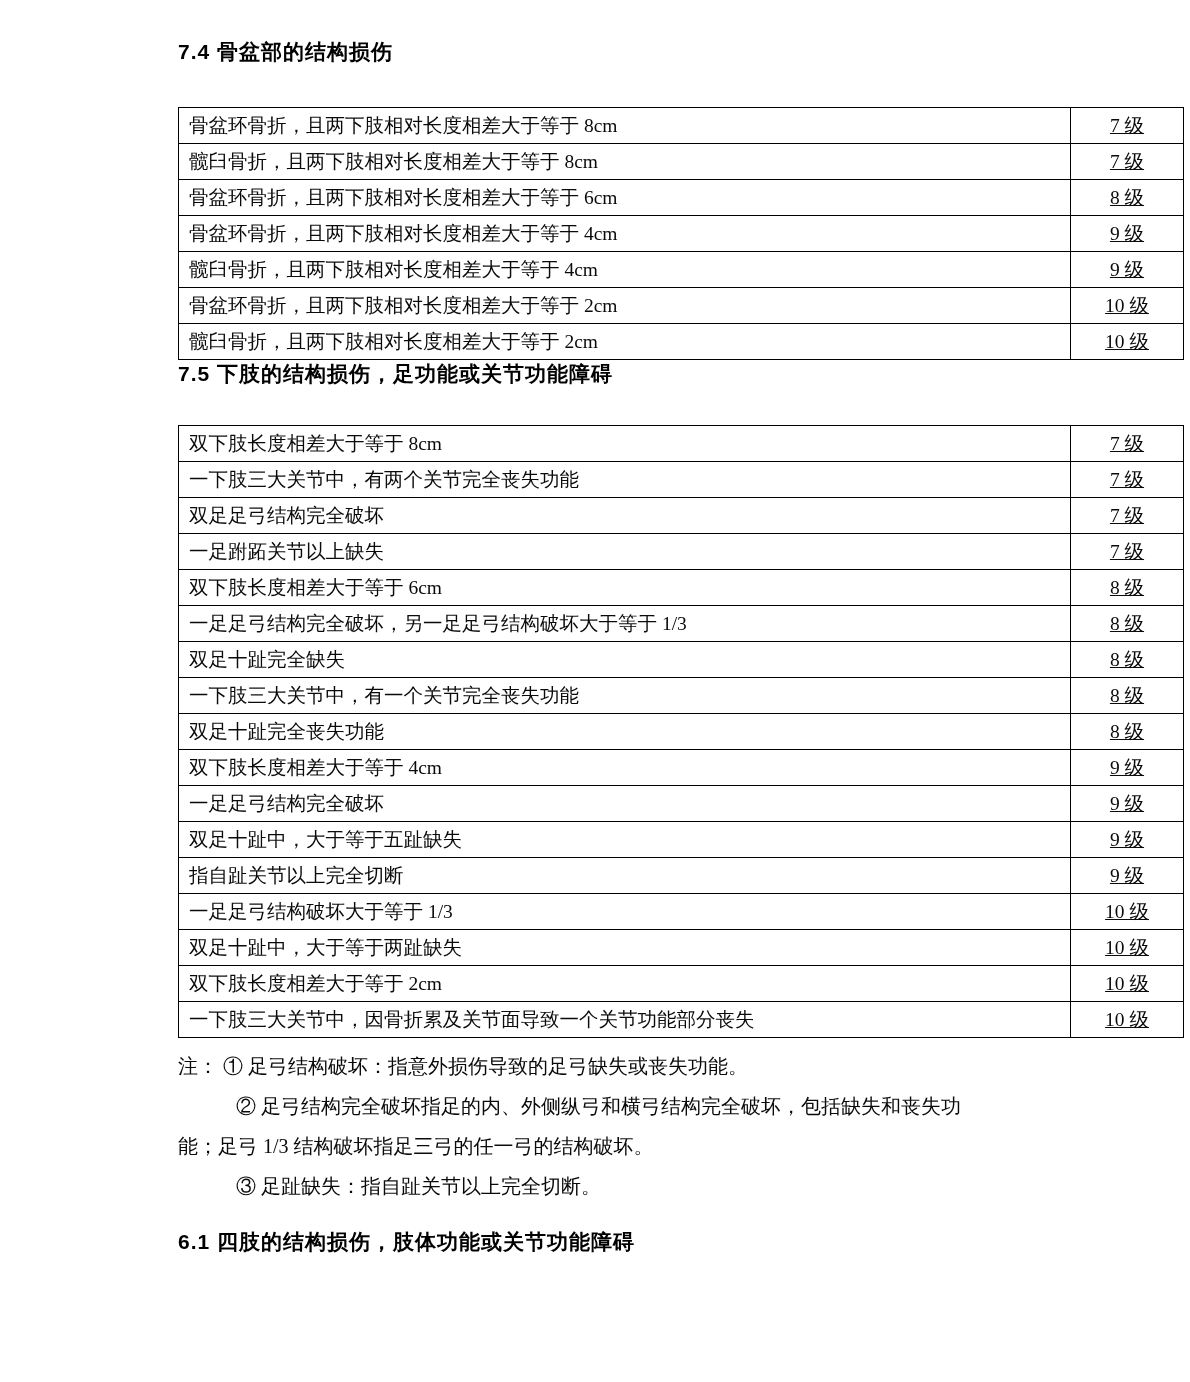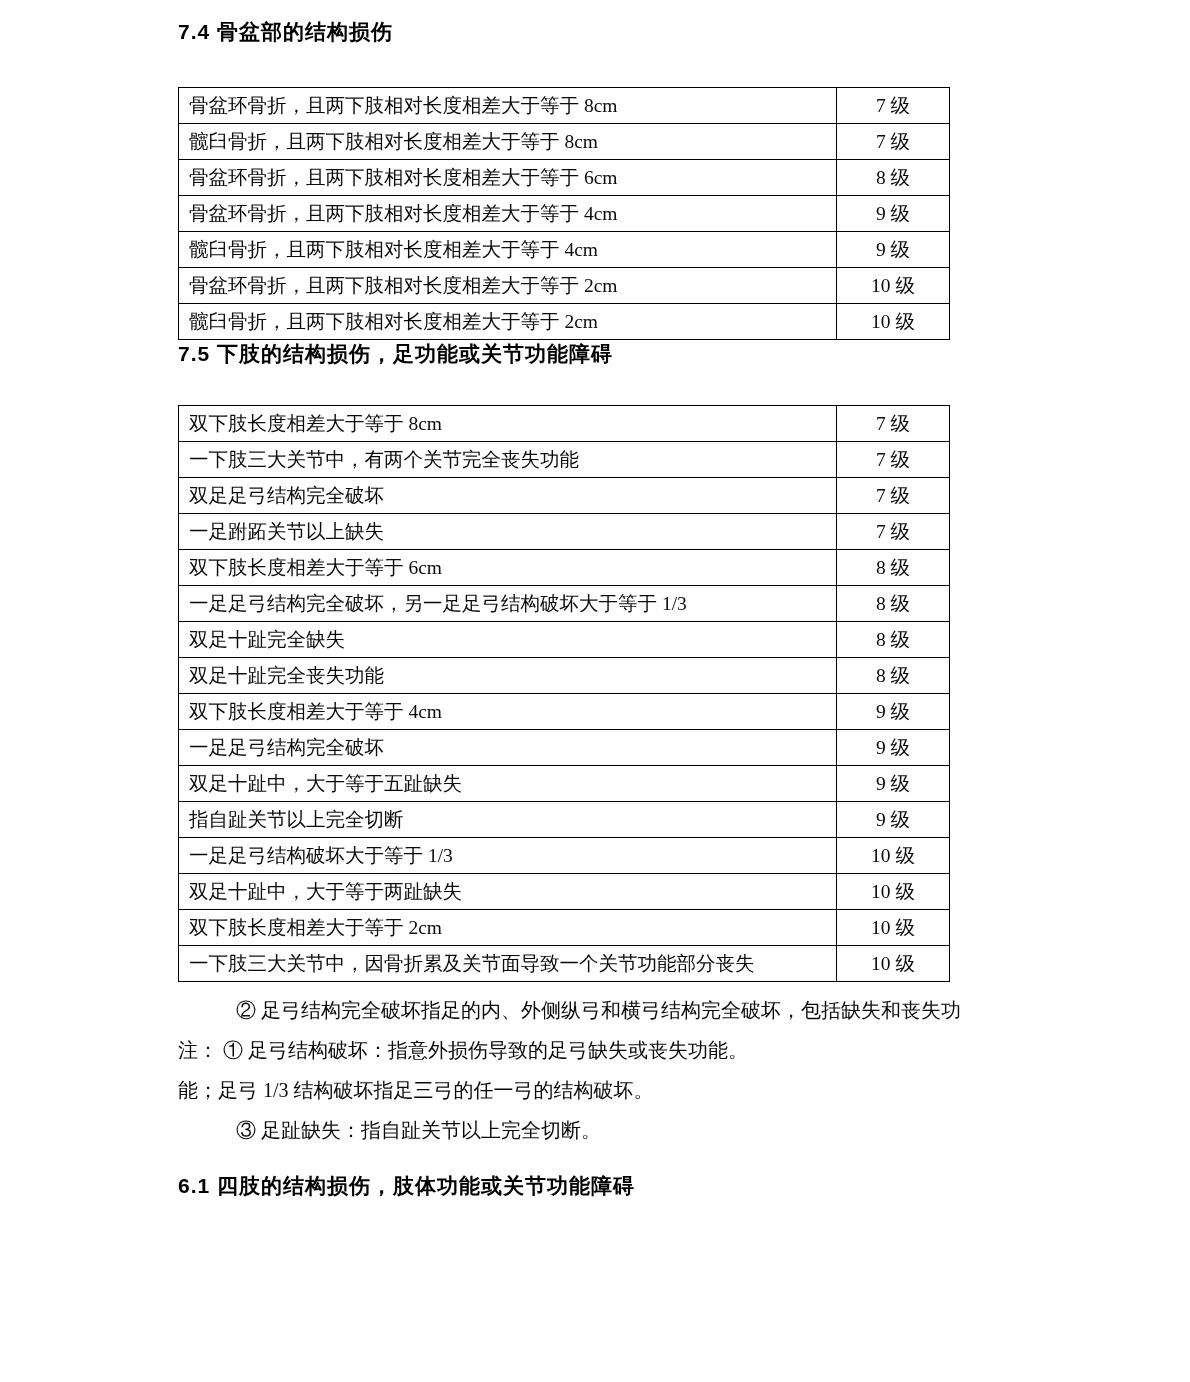--- a/index.html
+++ b/index.html
@@ -20,39 +20,39 @@
   }
   .content { width: 840px; }
   .section-heading {
     font-family: "Liberation Sans", "DejaVu Sans", sans-serif;
     font-weight: bold;
     font-size: 21px;
     letter-spacing: 1px;
     color: #000000;
     white-space: nowrap;
   }
-  .heading-74 { margin-bottom: 41px; }
+  .heading-74 { margin-bottom: 41px; margin-top: 20px; }
   .heading-75 { margin-bottom: 37px; }
   .heading-76 { margin-top: 22px; }
   table.grading-table {
     border-collapse: collapse;
-    width: 772px;
+    width: 1006px;
     table-layout: fixed;
   }
   table.grading-table td {
     border: 1px solid #000000;
     height: 36px;
     font-size: 19.5px;
     color: #0a0a0a;
     vertical-align: middle;
     overflow: hidden;
     white-space: nowrap;
   }
   table.grading-table td.desc { padding-left: 10px; }
-  table.grading-table td.grade { width: 113px; text-align: center; }
+  table.grading-table td.grade { width: 113px; text-align: center; text-decoration: underline; }
   .notes { margin-top: 8px; width: 840px; }
   .note-line {
     font-size: 20px;
     line-height: 40px;
     color: #0a0a0a;
     white-space: pre;
   }
   .note-indent { padding-left: 58px; }
 </style>
 </head>
@@ -122,20 +122,24 @@
           </tr>
           <tr>
             <td class="desc">一足足弓结构完全破坏，另一足足弓结构破坏大于等于 1/3</td>
             <td class="grade">8 级</td>
           </tr>
           <tr>
             <td class="desc">双足十趾完全缺失</td>
             <td class="grade">8 级</td>
           </tr>
           <tr>
+            <td class="desc">一下肢三大关节中，有一个关节完全丧失功能</td>
+            <td class="grade">8 级</td>
+          </tr>
+          <tr>
             <td class="desc">双足十趾完全丧失功能</td>
             <td class="grade">8 级</td>
           </tr>
           <tr>
             <td class="desc">双下肢长度相差大于等于 4cm</td>
             <td class="grade">9 级</td>
           </tr>
           <tr>
             <td class="desc">一足足弓结构完全破坏</td>
             <td class="grade">9 级</td>
@@ -161,22 +165,22 @@
             <td class="grade">10 级</td>
           </tr>
           <tr>
             <td class="desc">一下肢三大关节中，因骨折累及关节面导致一个关节功能部分丧失</td>
             <td class="grade">10 级</td>
           </tr>
         </tbody>
     </table>
 
     <div class="notes">
+      <div class="note-line">注： ① 足弓结构破坏：指意外损伤导致的足弓缺失或丧失功能。</div>
       <div class="note-line note-indent">② 足弓结构完全破坏指足的内、外侧纵弓和横弓结构完全破坏，包括缺失和丧失功</div>
-      <div class="note-line">注： ① 足弓结构破坏：指意外损伤导致的足弓缺失或丧失功能。</div>
       <div class="note-line">能；足弓 1/3 结构破坏指足三弓的任一弓的结构破坏。</div>
       <div class="note-line note-indent">③ 足趾缺失：指自趾关节以上完全切断。</div>
     </div>
 
     <div class="section-heading heading-76">6.1 四肢的结构损伤，肢体功能或关节功能障碍</div>
 
   </div>
 </div>
 
 </body></html>

